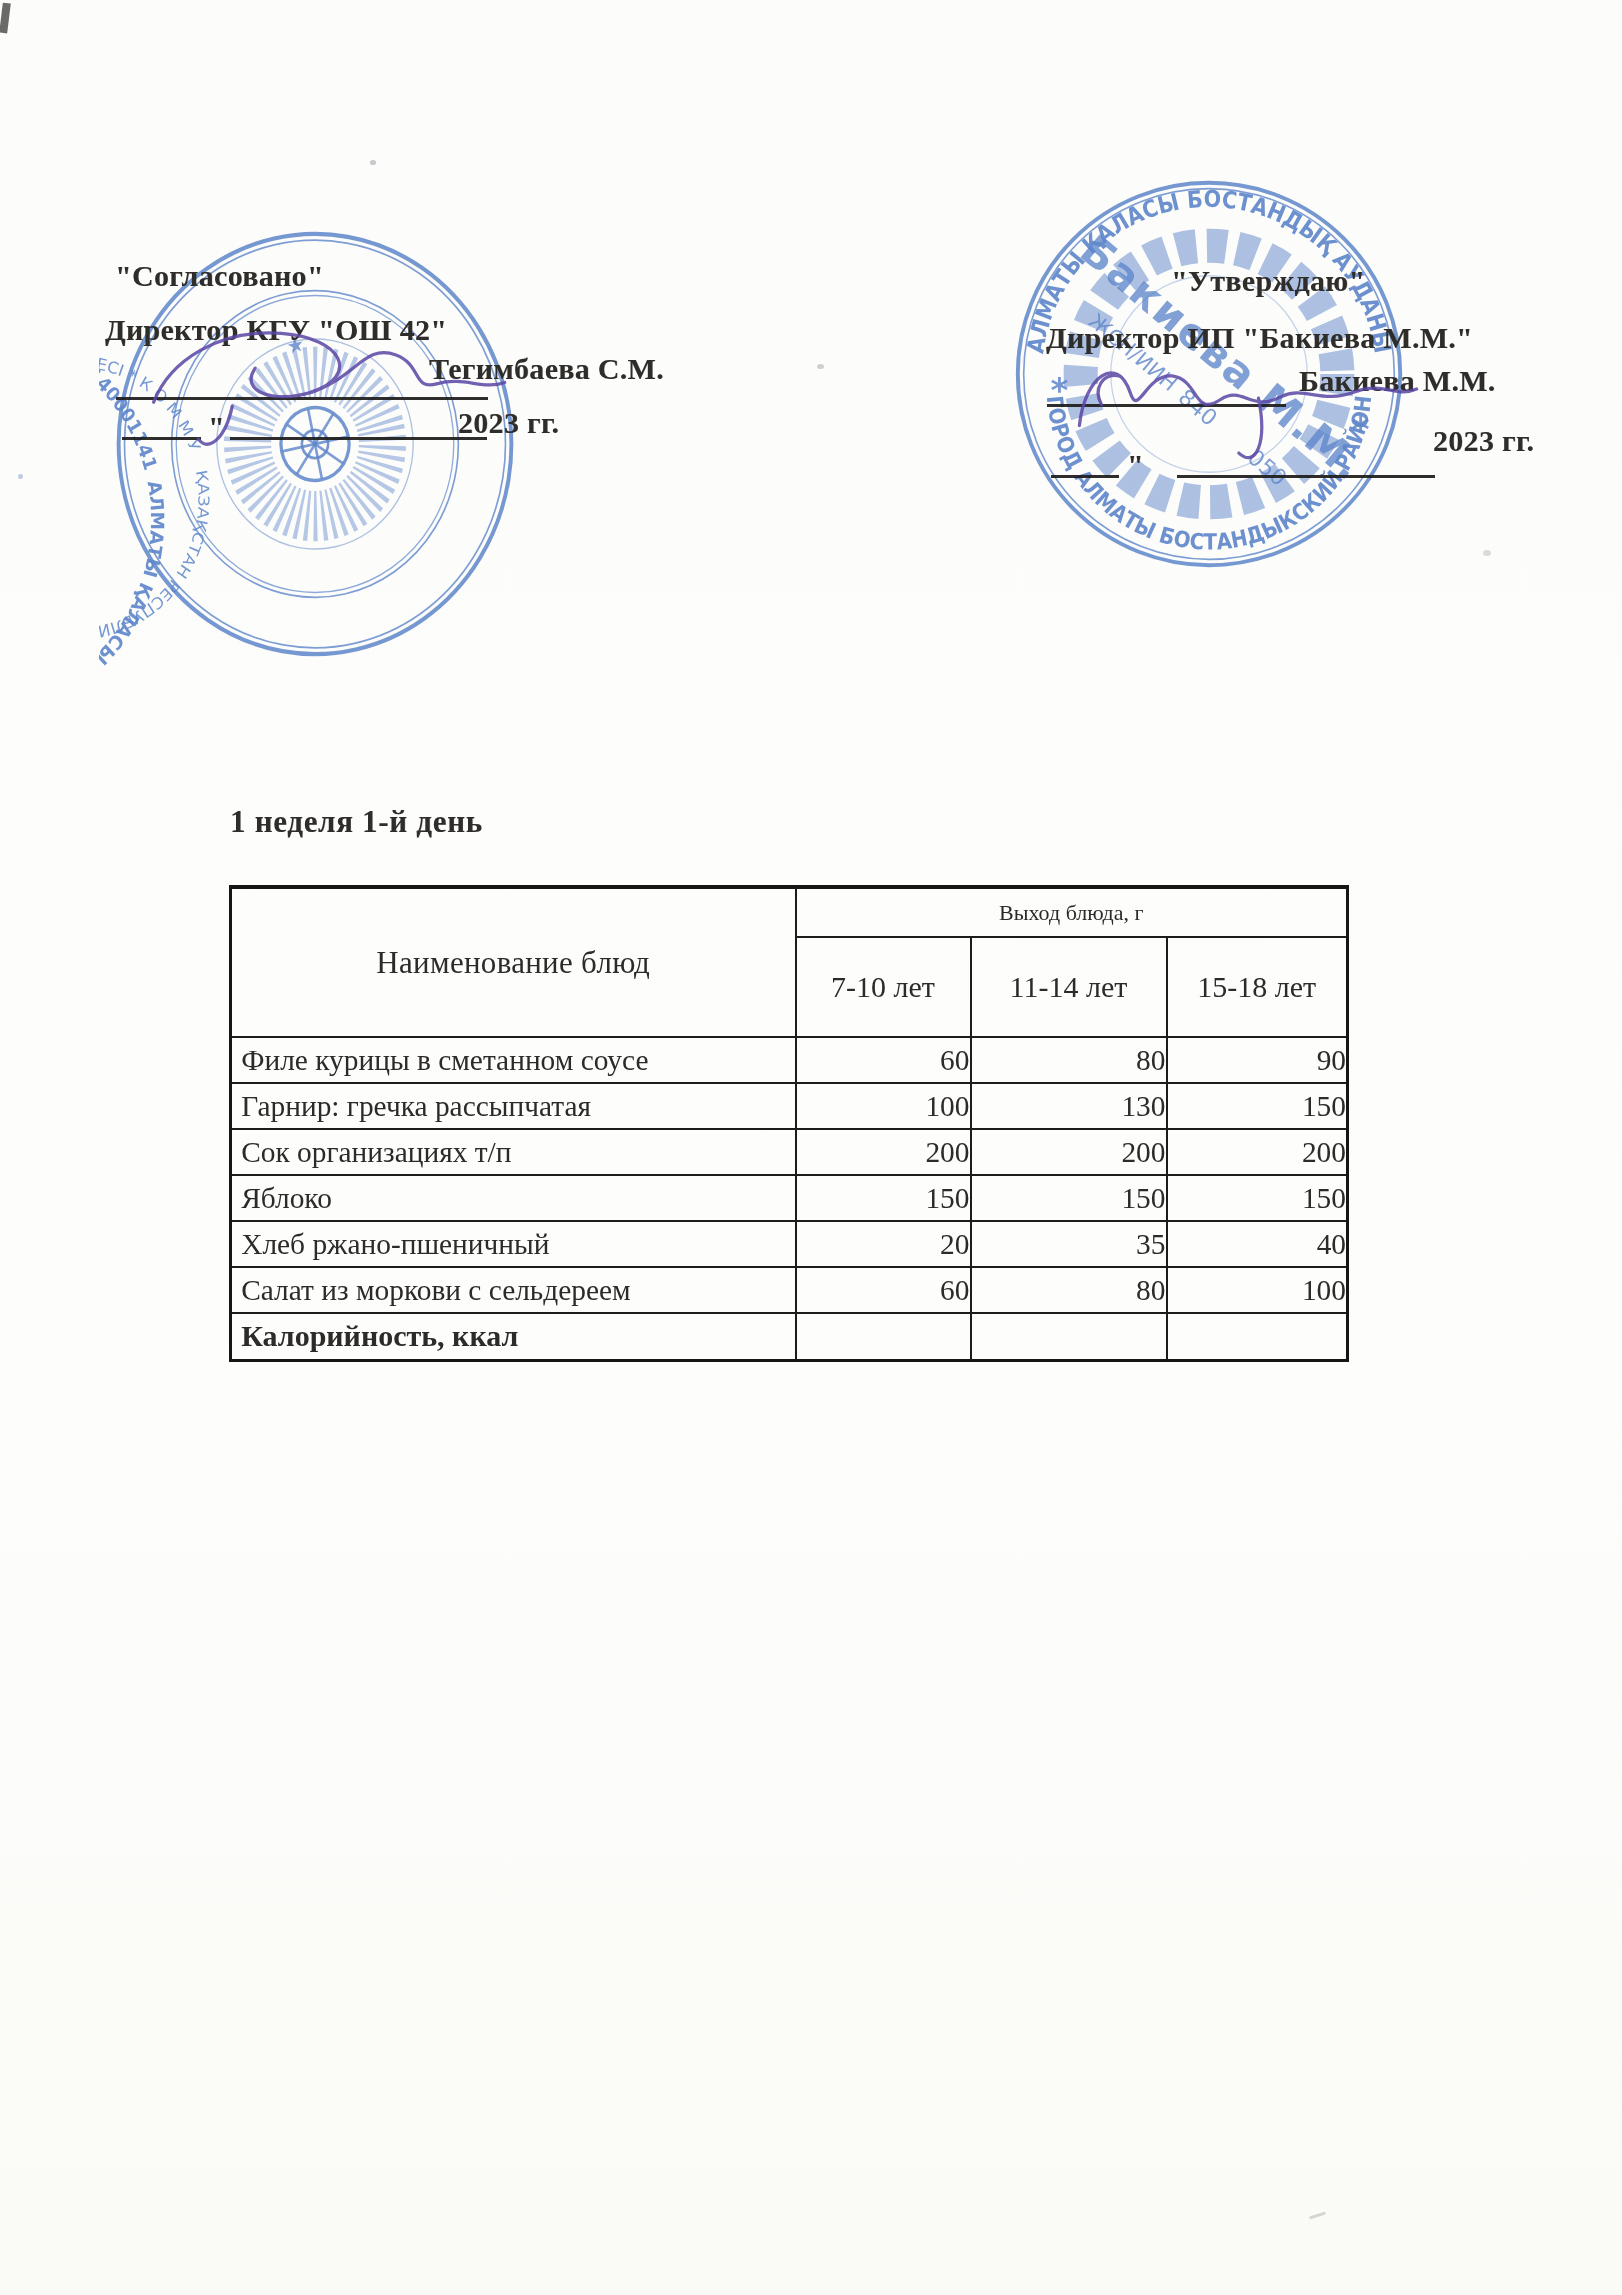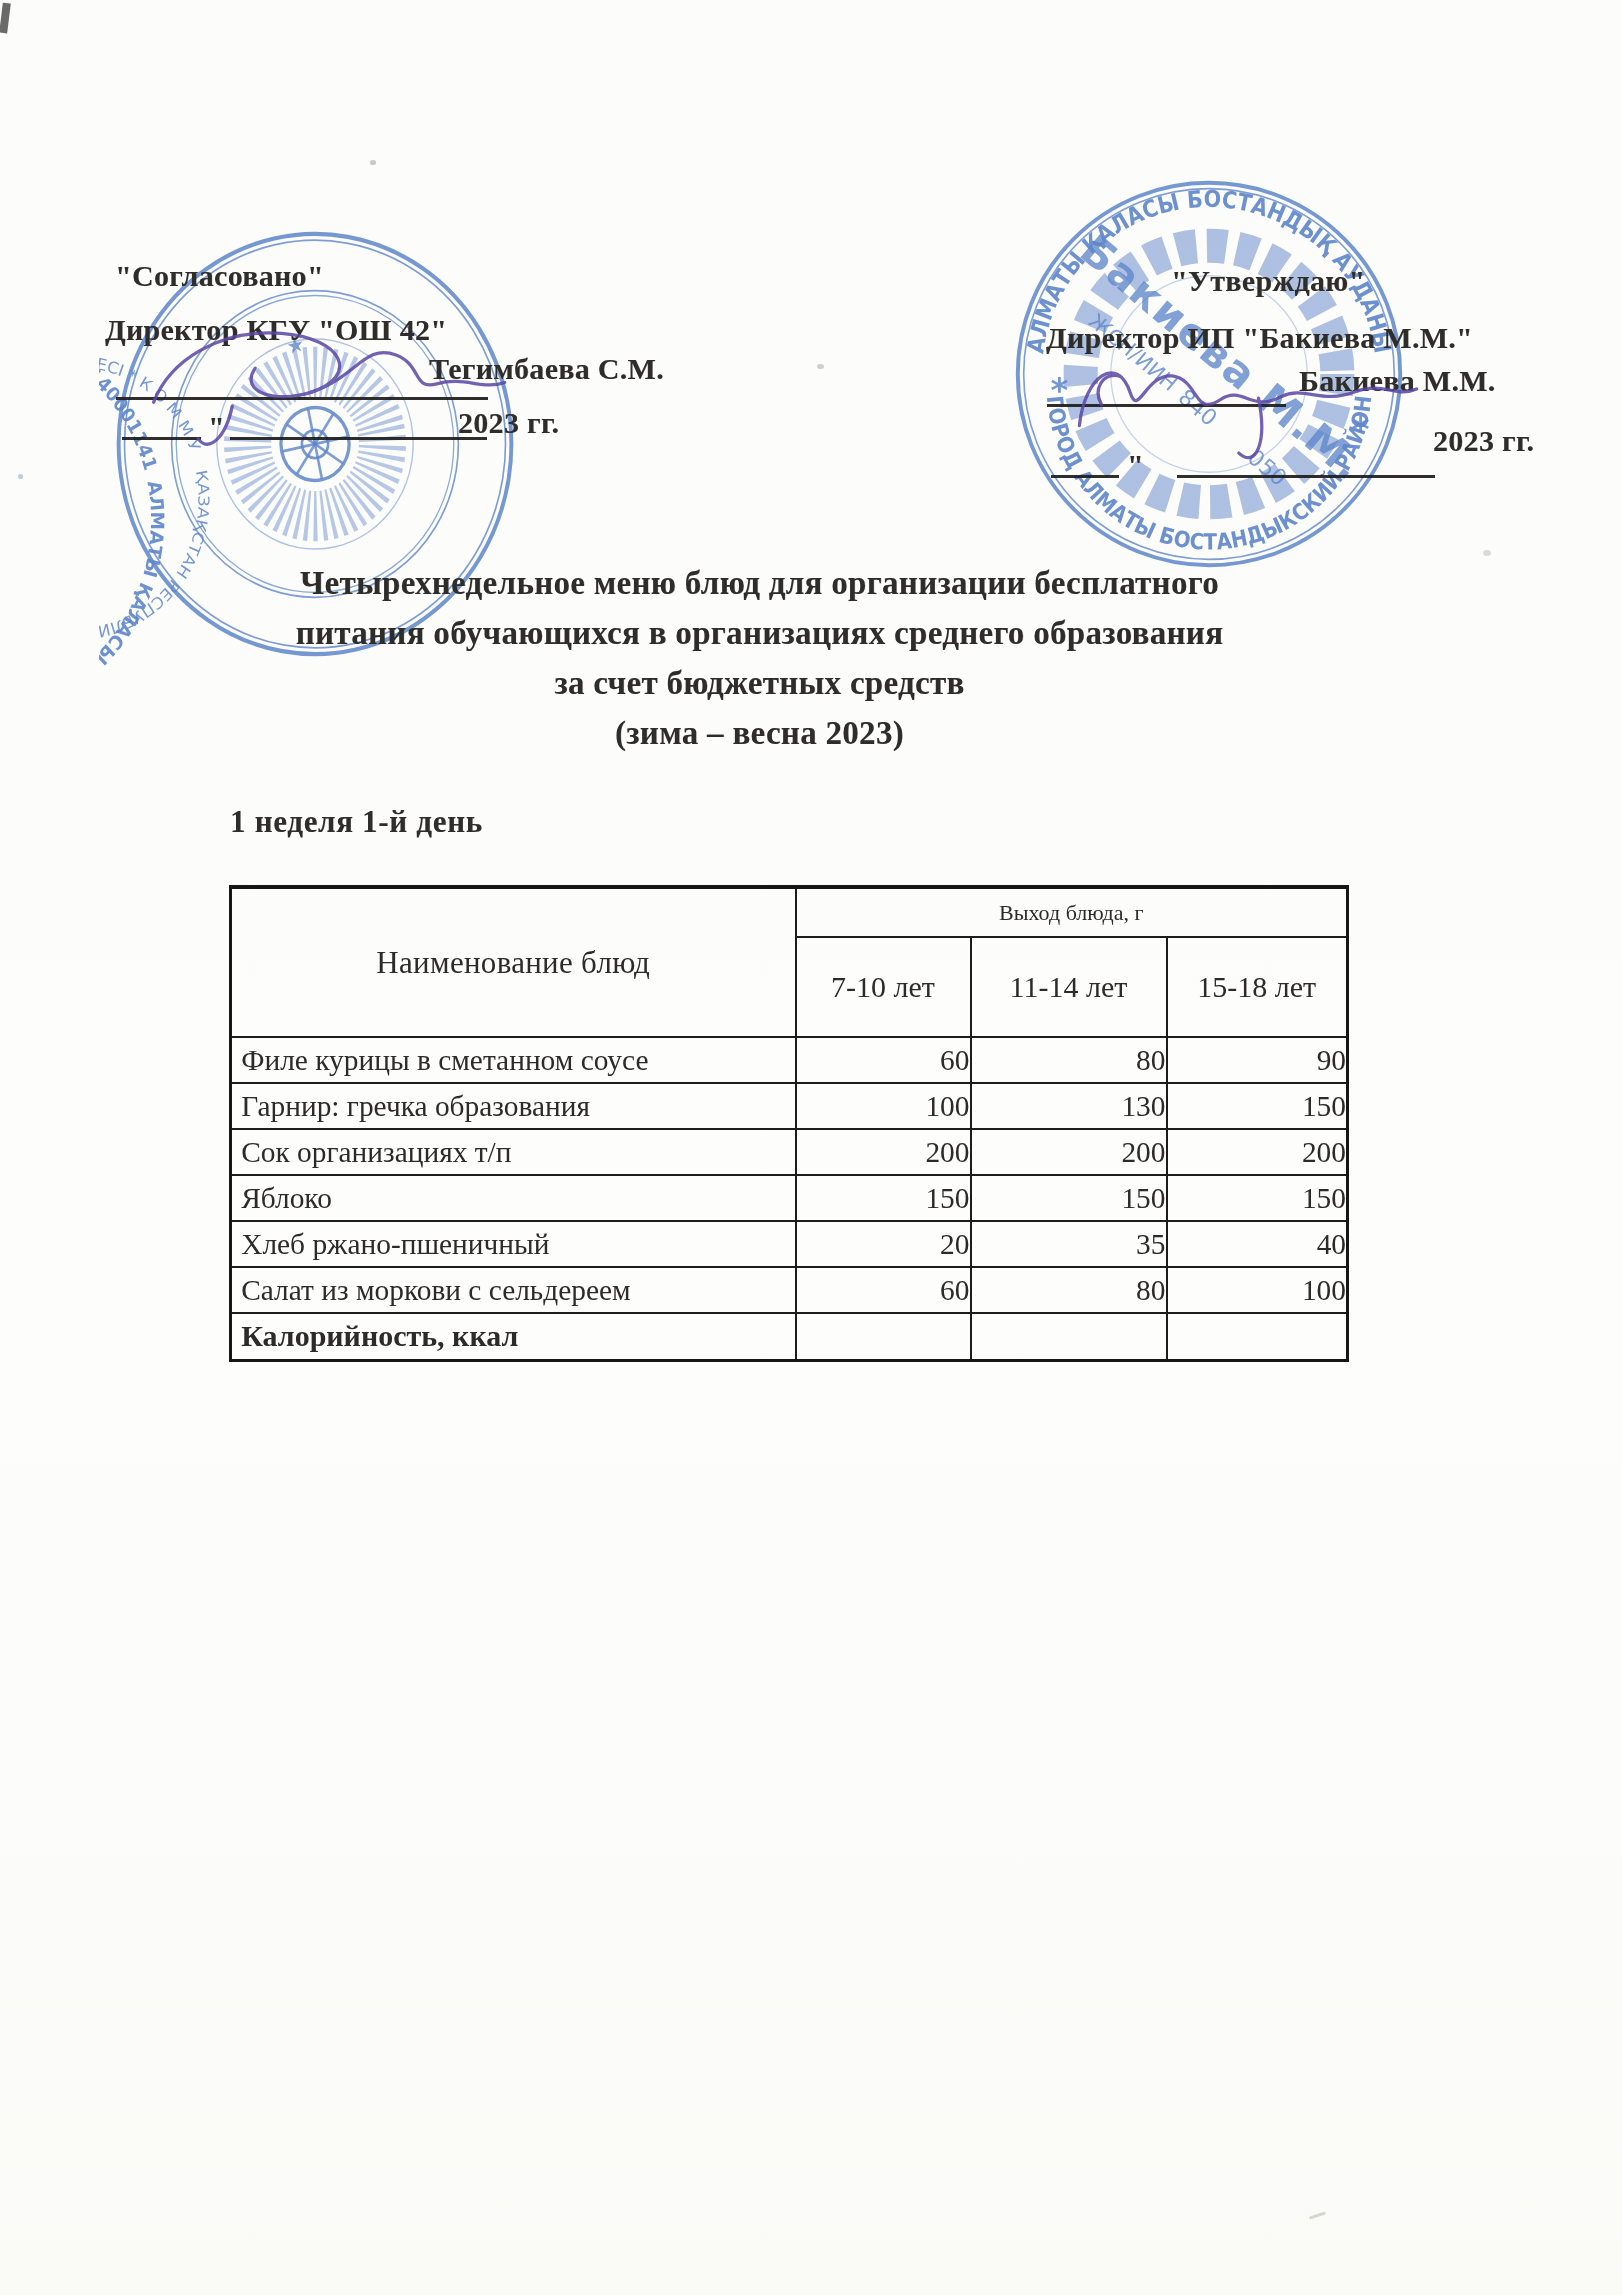--- a/index.html
+++ b/index.html
@@ -141,26 +141,20 @@
     </g>
   </svg>
   <svg class="sig" style="left:1065px;top:326px;width:366px;height:164px;" viewBox="0 0 560 250" xmlns="http://www.w3.org/2000/svg">
     <g fill="none" stroke="#5b47a5" stroke-width="5" stroke-linecap="round">
       <path d="M 22,152 C 30,76 80,42 100,102 C 112,140 124,72 164,76 C 206,82 196,140 238,112 C 272,90 284,132 330,108 C 368,90 390,120 444,100 C 488,84 506,110 538,96"></path>
       <path d="M 296,110 C 310,178 292,218 266,194"></path>
       <path d="M 56,120 C 42,96 58,70 84,76"></path>
     </g>
   </svg>
 
-  <div class="abs ink title-block" style="left:190px;top:558px;width:1139px;">
-    <div>Четырехнедельное меню блюд для организации бесплатного</div>
-    <div>питания обучающихся в организациях среднего образования</div>
-    <div>за счет бюджетных средств</div>
-    <div>(зима – весна 2023)</div>
-  </div>
 
   <div class="abs ink section-heading" style="left:230px;top:804px;">1 неделя 1-й день</div>
 
   <table class="menu">
     <colgroup>
       <col style="width:565px;">
         <col style="width:175px;">
         <col style="width:196px;">
         <col style="width:181px;">
     </colgroup>
@@ -174,21 +168,21 @@
         <th class="age-head">11-14 лет</th>
         <th class="age-head">15-18 лет</th>
       </tr>
       <tr>
         <td class="dish">Филе курицы в сметанном соусе</td>
         <td class="val">60</td>
         <td class="val">80</td>
         <td class="val">90</td>
       </tr>
       <tr>
-        <td class="dish">Гарнир: гречка образования</td>
+        <td class="dish">Гарнир: гречка рассыпчатая</td>
         <td class="val">100</td>
         <td class="val">130</td>
         <td class="val">150</td>
       </tr>
       <tr>
         <td class="dish">Сок организациях т/п</td>
         <td class="val">200</td>
         <td class="val">200</td>
         <td class="val">200</td>
       </tr>

